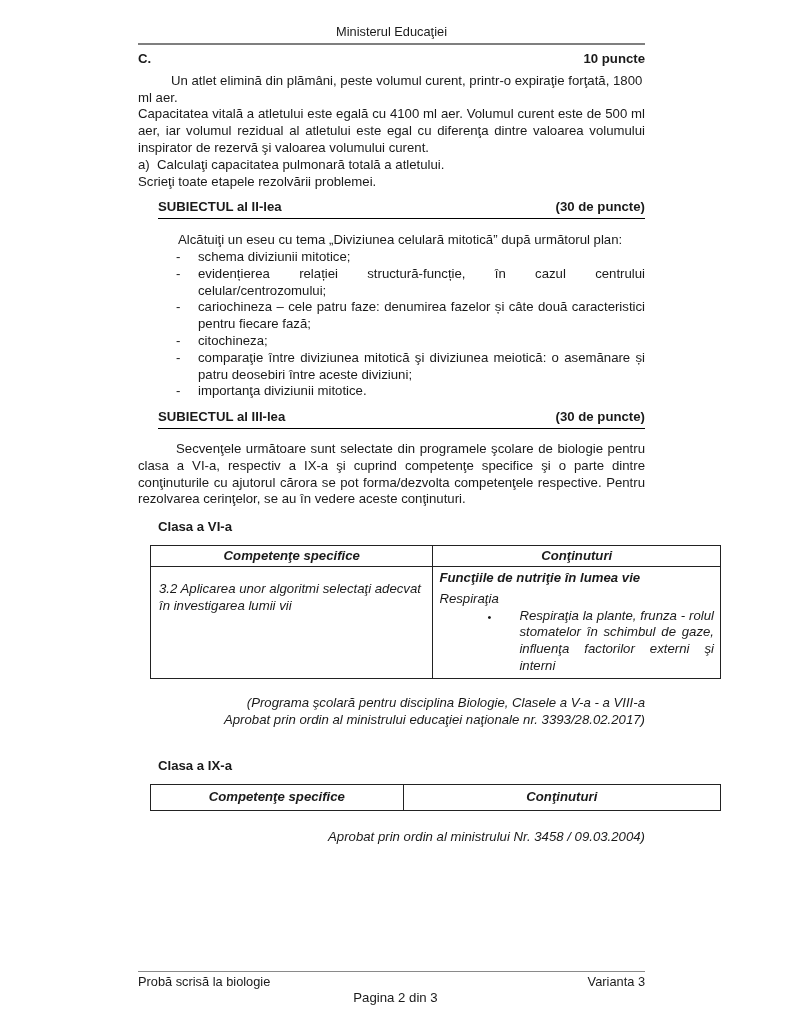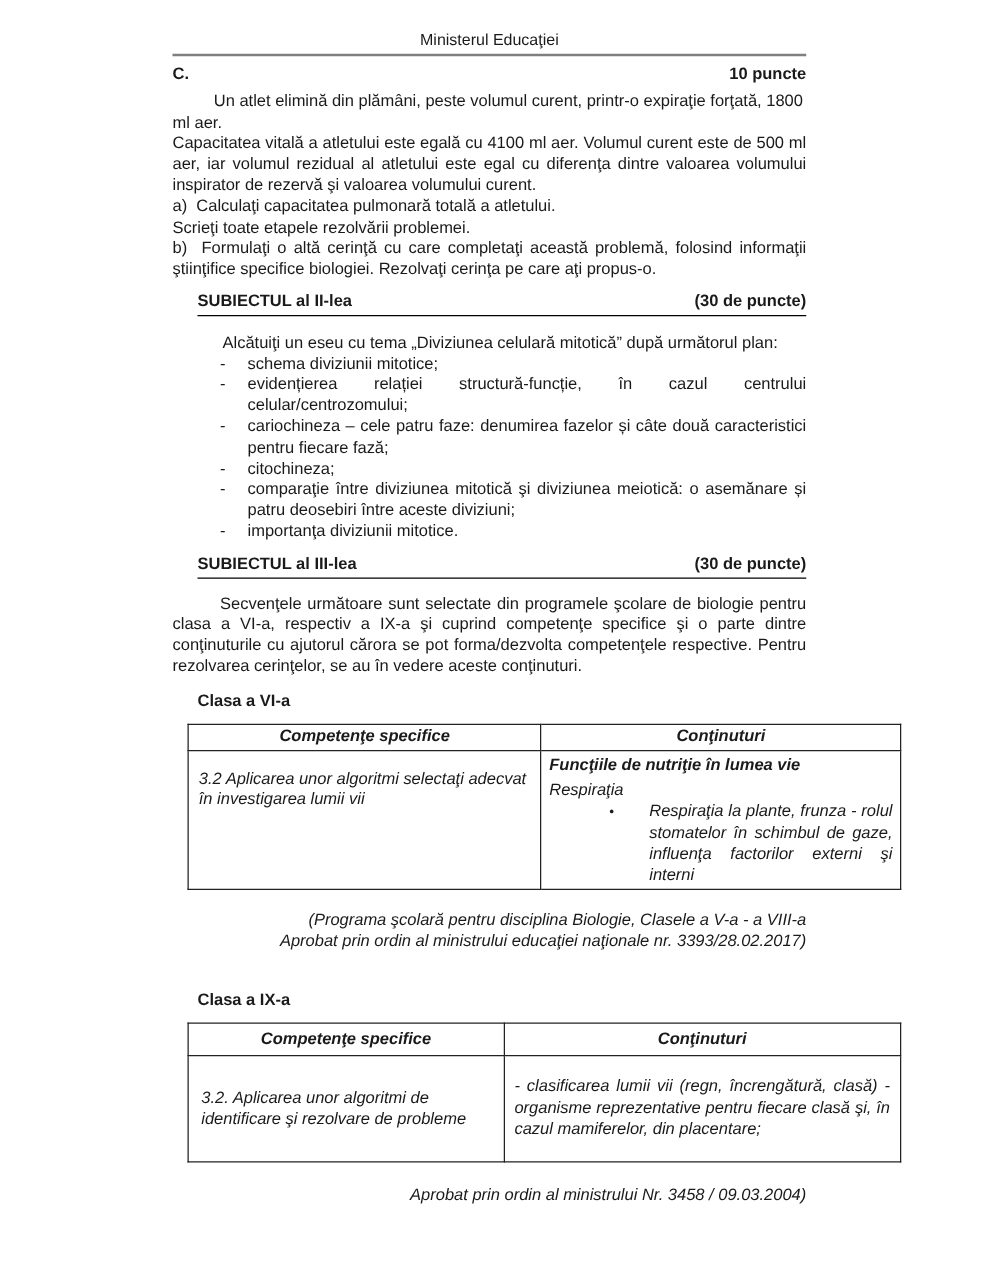--- a/index.html
+++ b/index.html
@@ -101,21 +101,20 @@
     <hr class="header-rule">
 
     <div class="c-row">
       <span>C.</span>
       <span>10 puncte</span>
     </div>
     <div class="para-first">Un atlet elimină din plămâni, peste volumul curent, printr-o expiraţie forţată, 1800 ml aer.</div>
     <div class="para-just">Capacitatea vitală a atletului este egală cu 4100 ml aer. Volumul curent este de 500 ml aer, iar volumul rezidual al atletului este egal cu diferenţa dintre valoarea volumului inspirator de rezervă şi valoarea volumului curent.</div>
     <div>a)&nbsp; Calculaţi capacitatea pulmonară totală a atletului.</div>
     <div>Scrieţi toate etapele rezolvării problemei.</div>
-    <div class="para-just">b)&nbsp; Formulaţi o altă cerinţă cu care completaţi această problemă, folosind informaţii ştiinţifice specifice biologiei. Rezolvaţi cerinţa pe care aţi propus-o.</div>
 
     <div class="subject-head">
       <span>SUBIECTUL al II-lea</span>
       <span>(30 de puncte)</span>
     </div>
     <div class="intro-indent">Alcătuiţi un eseu cu tema „Diviziunea celulară mitotică” după următorul plan:</div>
     <ul class="dash-list">
       <li>
         <span>-</span>
         <span>schema diviziunii mitotice;</span>
@@ -184,26 +183,29 @@
     <table class="prog t2">
       <colgroup>
           <col style="width:253px">
           <col style="width:318px">
         </colgroup>
       <tbody>
           <tr>
         <th>Competenţe specifice</th>
         <th>Conţinuturi</th>
       </tr>
-      <tr>
-        <td class="cell-comp2">3.2. Aplicarea unor algoritmi de identificare şi rezolvare de probleme</td>
-        <td class="cell-cont2">- clasificarea lumii vii (regn, încrengătură, clasă) - organisme reprezentative pentru fiecare clasă şi, în cazul mamiferelor, din placentare;</td>
-      </tr>
     </tbody>
       </table>
 
     <div class="citation cit2">
       <div>Aprobat prin ordin al ministrului Nr. 3458 / 09.03.2004)</div>
     </div>
 
   </div>
 
+  <div class="footer">
+    <div class="footer-inner">
+      <span>Probă scrisă la biologie</span>
+      <span>Varianta 3</span>
+    </div>
+    <div class="footer-center">Pagina 2 din 3</div>
+  </div>
 </div>
 
 </body></html>

